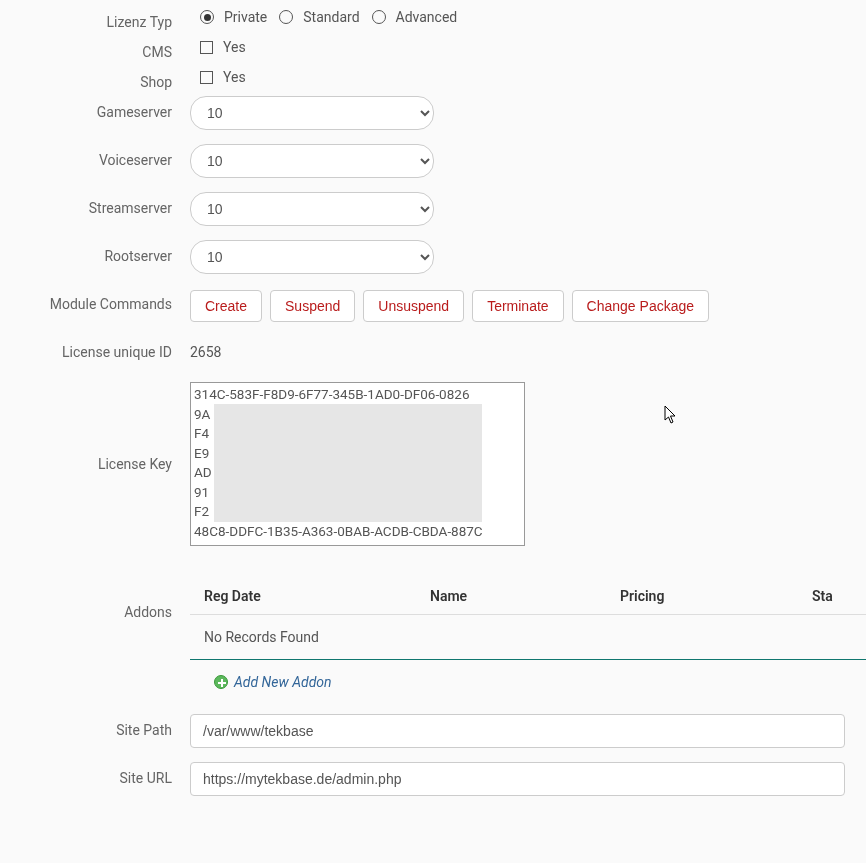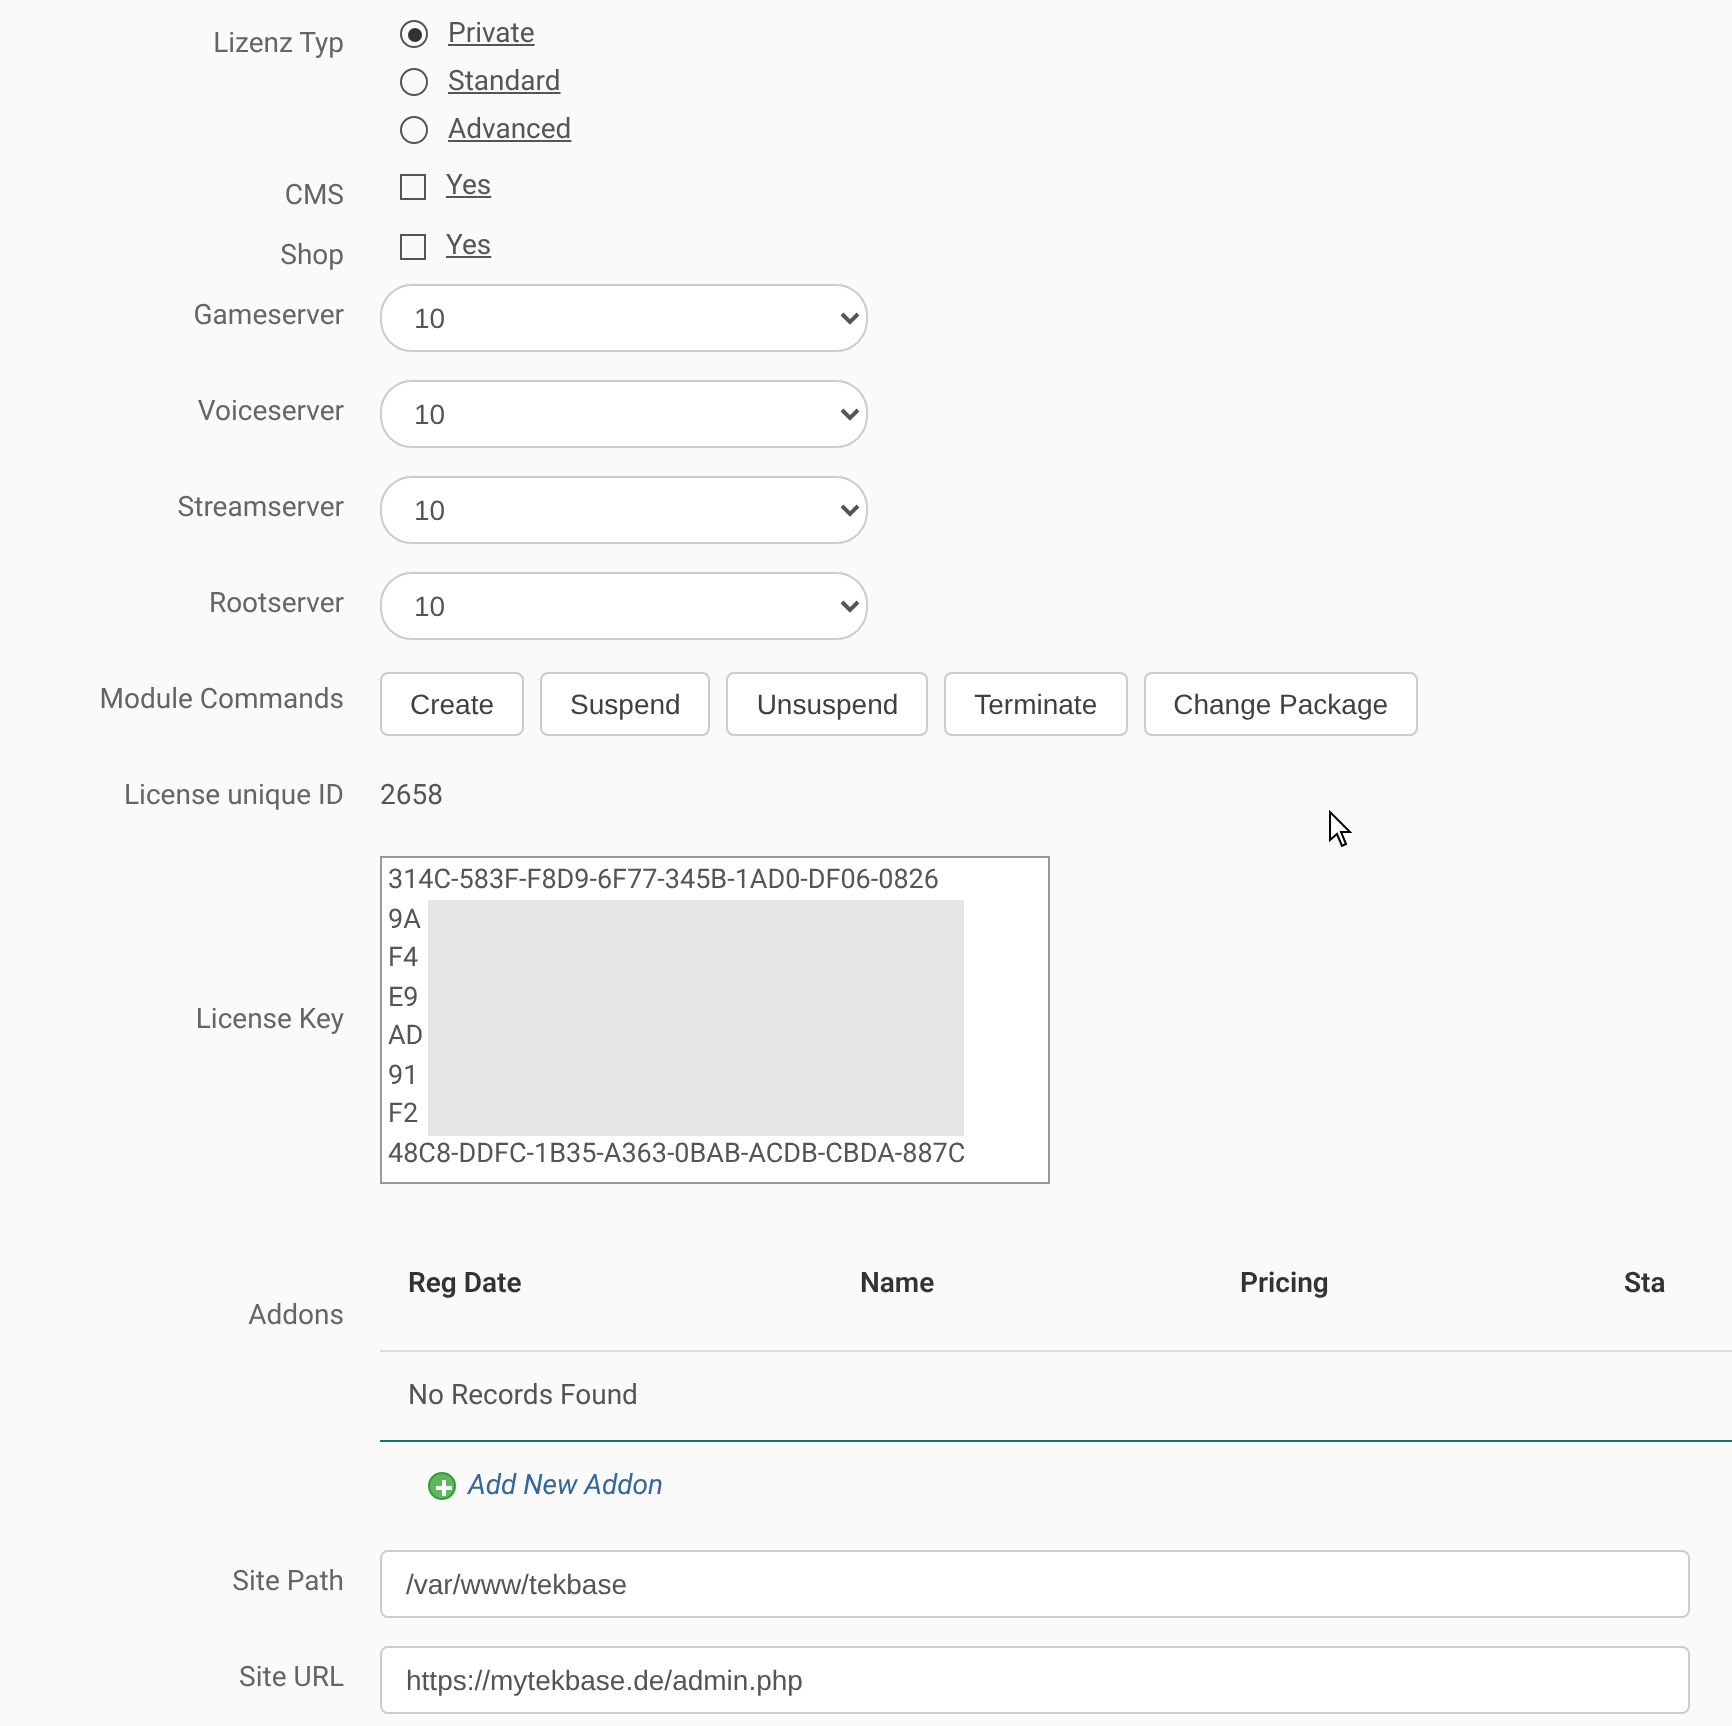--- a/index.html
+++ b/index.html
@@ -27,23 +27,21 @@
     color: #656565;
     font-size: 14px;
     flex-shrink: 0;
   }
   .form-control-area {
     flex: 1;
     padding-top: 0;
   }
   .radio-group, .checkbox-group {
     display: flex;
-    flex-direction: column;
     gap: 2px;
-    text-decoration: underline;
   }
   .radio-item, .checkbox-item {
     display: flex;
     align-items: center;
     gap: 10px;
     height: 22px;
   }
   .radio-circle {
     width: 14px;
     height: 14px;
@@ -85,21 +83,21 @@
     appearance: auto;
   }
   .btn-row {
     display: flex;
     gap: 8px;
     padding-top: 2px;
   }
   .btn {
     border: 1px solid #ccc;
     background: #fff;
-    color: #404040;
+    color: #b91c1c;
     padding: 7px 14px;
     border-radius: 4px;
     font-size: 14px;
     cursor: pointer;
   }
   .static-value {
     padding-top: 8px;
     color: #555;
   }
   .license-textarea {
@@ -130,21 +128,21 @@
     height: 118px;
     background: #e6e6e6;
     pointer-events: none;
   }
   .table-area {
     margin-top: 30px;
   }
   .table-header {
     display: flex;
     border-bottom: 1px solid #ddd;
-    padding: 10px 0 25px 0;
+    padding: 10px 0 10px 0;
     font-weight: 600;
     color: #333;
   }
   .th-reg { width: 240px; padding-left: 14px; }
   .th-name { width: 190px; }
   .th-pricing { width: 192px; }
   .th-status { flex: 1; text-align: left; }
   .no-records {
     padding: 14px 0 14px 14px;
     color: #555;

